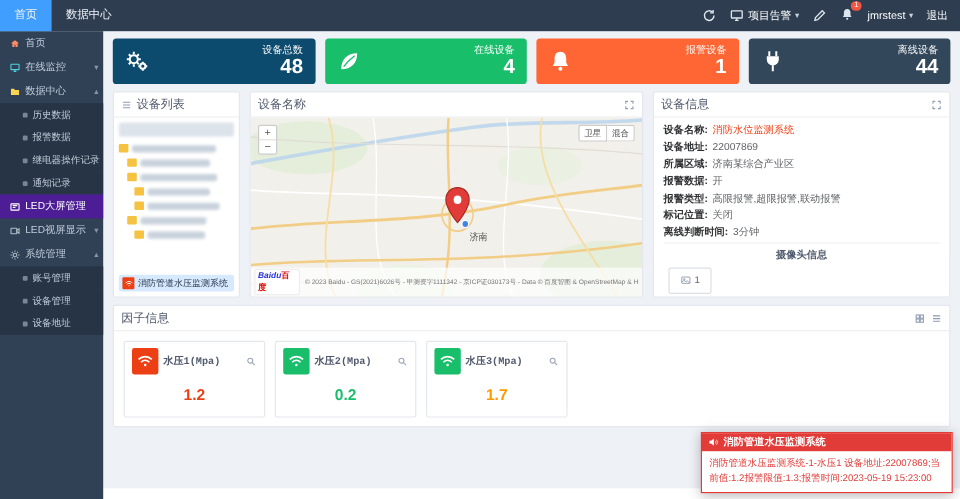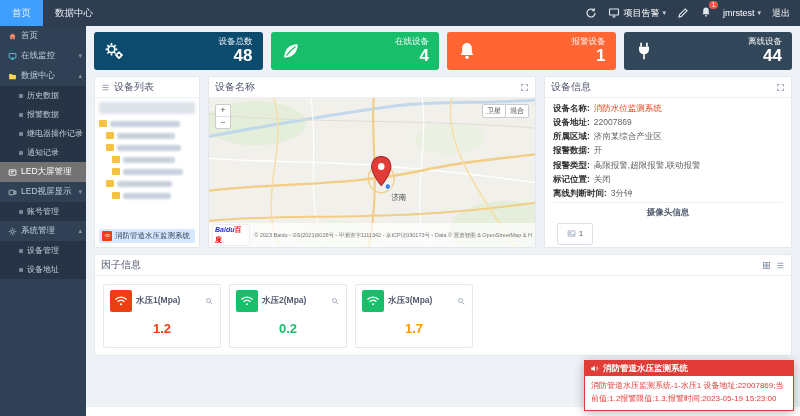--- a/index.html
+++ b/index.html
@@ -25,21 +25,21 @@
   .logout{cursor:pointer;white-space:nowrap;}
 
   
   .sidebar{position:absolute;top:26px;left:0;bottom:0;width:86px;background:#304156;z-index:10;}
   .side-item{height:20px;display:flex;align-items:center;gap:4px;padding:0 4px 0 8px;
     font-size:8.5px;color:#bfcbd9;cursor:pointer;white-space:nowrap;}
   .side-item svg{width:9px;height:9px;flex-shrink:0;}
   .side-item .arrow{margin-left:auto;font-size:7px;color:#8795a9;}
   .side-item.sub{padding-left:19px;background:#263445;height:19px;font-size:8px;}
   .side-item.sub .dot{width:4px;height:4px;border-radius:1px;background:#76879c;flex-shrink:0;}
-  .side-item.active{background:#737373;color:#fff;}
+  .side-item.active{background:#4c1d95;color:#fff;}
   .side-item.active svg{color:#fff;}
 
   
   .main{position:absolute;top:26px;left:86px;right:0;bottom:0;background:#eef1f6;
     padding:6px 8px;box-sizing:border-box;}
   .stats-row{display:flex;gap:8px;height:38px;}
   .stat-card{flex:1;border-radius:3px;color:#fff;display:flex;align-items:center;
     padding:0 10px;box-sizing:border-box;}
   .stat-card svg{width:20px;height:20px;}
   .stat-text{margin-left:auto;text-align:right;}
@@ -102,21 +102,21 @@
   .camera-box svg{width:9px;height:9px;}
   .camera-box span{font-size:8px;color:#606266;}
 
   
   .factor-panel{margin-top:6px;height:102px;}
   .fp-icons{margin-left:auto;display:flex;gap:5px;}
   .fp-icons .head-btn{margin-left:0;}
   .factor-body{padding:8px;display:flex;gap:8px;}
   .factor-card{width:118px;height:64px;border:1px solid #e4e7ed;border-radius:2px;
     padding:5px 6px;box-sizing:border-box;background:#fff;}
-  .fc-top{display:flex;align-items:center;gap:4px;}
+  .fc-top{display:flex;align-items:center;gap:4px;font-family:Liberation Mono, monospace;}
   .fc-icon{width:22px;height:22px;border-radius:2px;display:inline-flex;align-items:center;
     justify-content:center;flex-shrink:0;}
   .fc-icon svg{width:14px;height:14px;}
   .fc-name{font-size:8.5px;font-weight:bold;color:#515a6e;white-space:nowrap;}
   .fc-zoom{margin-left:auto;cursor:pointer;display:inline-flex;color:#9aa5b8;}
   .fc-zoom svg{width:9px;height:9px;}
   .fc-value{text-align:center;font-size:13px;font-weight:bold;margin-top:9px;}
 
   .footer-strip{position:absolute;left:0;right:0;bottom:0;height:9px;background:#fff;}
 
@@ -221,31 +221,31 @@
       <span>LED大屏管理</span>
     </div>
     <div class="side-item">
       <svg viewBox="0 0 24 24" fill="none" stroke="#b0bec5" stroke-width="2.4">
           <rect x="3" y="6" width="13" height="12" rx="1"></rect>
           <path d="M16 10l5-3v10l-5-3z"></path>
         </svg>
       <span>LED视屏显示</span>
       <span class="arrow">▾</span>
     </div>
-    <div class="side-item sub">
-      <span class="dot"></span>
-      <span>账号管理</span>
-    </div>
     <div class="side-item">
       <svg viewBox="0 0 24 24" fill="none" stroke="#b0bec5" stroke-width="2.4">
           <circle cx="12" cy="12" r="4"></circle>
           <path d="M12 2v3M12 19v3M2 12h3M19 12h3M5 5l2 2M17 17l2 2M19 5l-2 2M7 17l-2 2"></path>
         </svg>
       <span>系统管理</span>
       <span class="arrow">▴</span>
+    </div>
+    <div class="side-item sub">
+      <span class="dot"></span>
+      <span>账号管理</span>
     </div>
     <div class="side-item sub">
       <span class="dot"></span>
       <span>设备管理</span>
     </div>
     <div class="side-item sub">
       <span class="dot"></span>
       <span>设备地址</span>
     </div>
   </aside>

